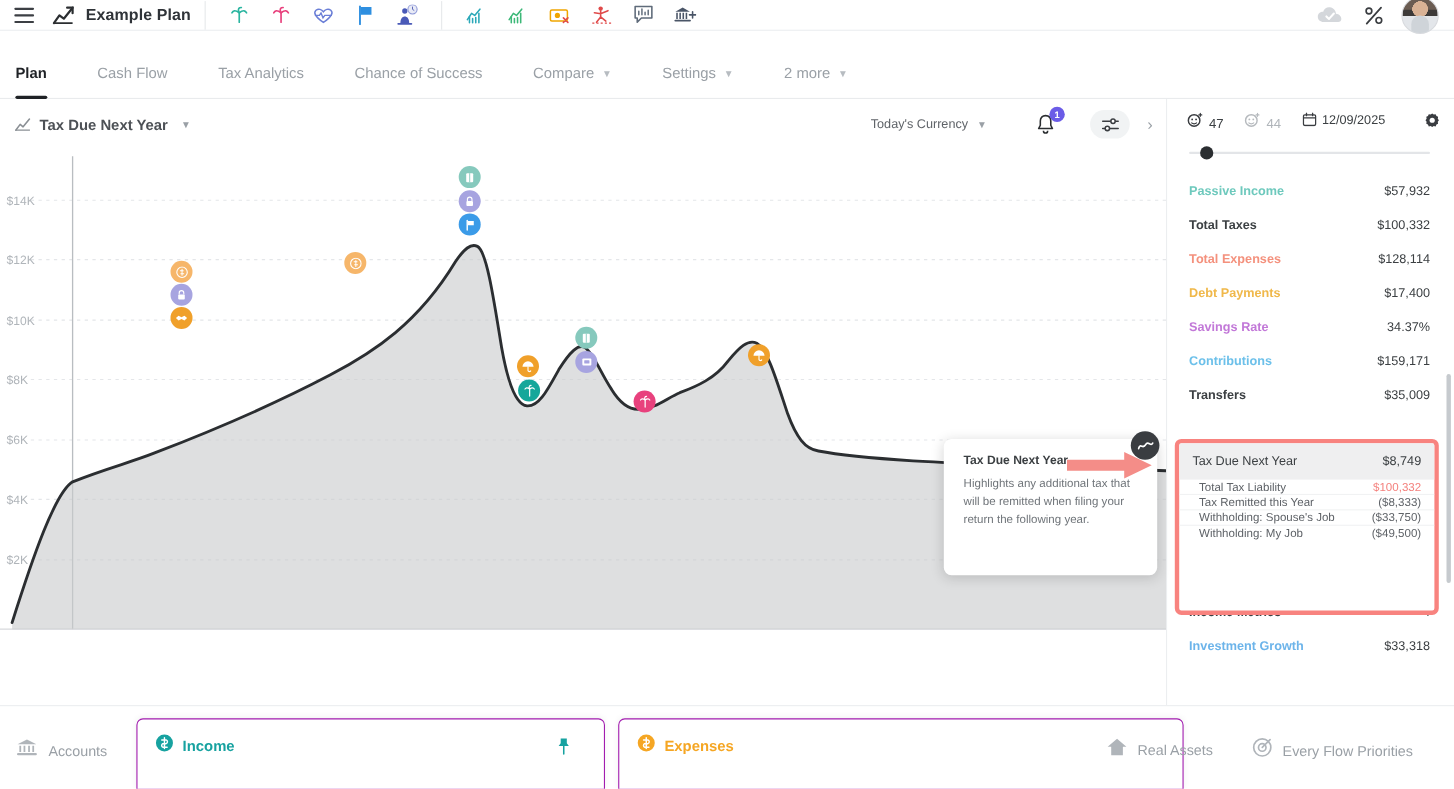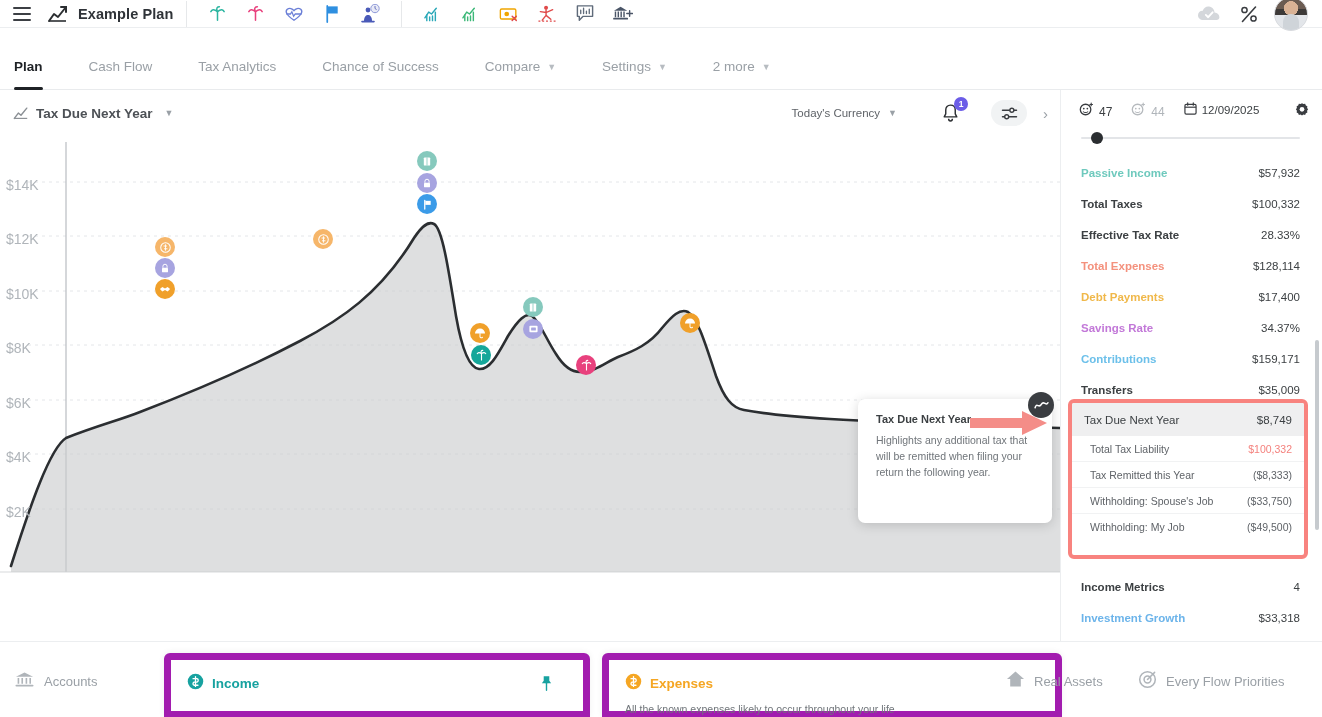--- a/index.html
+++ b/index.html
@@ -67,21 +67,21 @@
   .bell-wrap { position:relative; width:26px; height:26px; display:flex; align-items:center; justify-content:center; margin-right:28px; cursor:pointer;}
   .bell-badge { position:absolute; top:-3px; right:-5px; width:14px; height:14px; border-radius:50%;
     background:#6b5ce7; color:#fff; font-size:8.5px; display:flex; align-items:center; justify-content:center; font-weight:bold;}
   .filt-btn { width:36px; height:26px; border-radius:13px; background:#f1f3f4;
     display:flex; align-items:center; justify-content:center; cursor:pointer; margin-right:16px;}
   .chev-r { font-size:15px; color:#9aa0a6; cursor:pointer; }
 
   
   .chartarea { position:absolute; left:0; top:136px; width:1060px; height:505px; }
   .chart-svg { position:absolute; left:0; top:0; }
-  .ylab { position:absolute; font-size:14px; color:#b0b5ba; left:6px; }
+  .ylab { position:absolute; font-size:11px; color:#b0b5ba; left:6px; }
 
   .marker { position:absolute; width:20px; height:20px; border-radius:50%;
     display:flex; align-items:center; justify-content:center;
     transform:translate(-50%,-50%); color:#fff; font-size:10px; }
 
   
   .tooltip {
     position:absolute; left:858px; top:399px; width:194px; height:124px;
     background:#fff; border-radius:7px; box-shadow:0 2px 12px rgba(0,0,0,.16);
     padding:14px 16px 10px 18px; z-index:12;
@@ -112,35 +112,35 @@
   .sb-row .val { color:#3c4043; font-weight:normal; }
 
   
   .tax-card { position:absolute; left:1068px; top:399px; width:240px; height:160px;
     border:4px solid #f8837f; border-radius:6px; background:#fff; z-index:9; overflow:hidden; }
   .tax-head { display:flex; align-items:center; justify-content:space-between;
     height:33px; padding:0 12px 0 12px; background:#efeff0; }
   .tax-head .lbl { font-size:11.5px; color:#3c4043; font-weight:normal; }
   .tax-head .val { font-size:11.5px; color:#3c4043;margin-left:39px; }
   .tax-sub { display:flex; align-items:center; justify-content:space-between;
-    height:26px; padding:0 12px 0 18px; border-bottom:1px solid #f1f2f3; }
+    height:14px; padding:0 12px 0 18px; border-bottom:1px solid #f1f2f3; }
   .tax-sub .lbl { font-size:10.5px; color:#5f6368; }
   .tax-sub .val { font-size:10.5px; color:#5f6368; }
   .tax-sub .val.red { color:#f4817d; }
 
   .sb-scroll { position:absolute; right:3px; top:250px; width:4px; height:190px;
     background:#c6cace; border-radius:2px; }
 
   
   .bottom { position:absolute; left:0; top:641px; width:1322px; height:76px;
             background:#fff; border-top:1px solid #eceef0; }
   .bt-item { position:absolute; display:flex; align-items:center; cursor:pointer; }
   .bt-item .t { font-size:13px; color:#9aa0a6; margin-left:9px; }
-  .bt-card { position:absolute; background:#fff; border:7px solid #a21caf;
-    border-radius:6px 6px 0 0; box-shadow:0 -1px 6px rgba(0,0,0,.06); padding:13px 30px 0 16px;margin-left:40px; }
+  .bt-card { position:absolute; background:#fff; border:1px solid #a21caf;
+    border-radius:6px 6px 0 0; box-shadow:0 -1px 6px rgba(0,0,0,.06); padding:13px 30px 0 16px; }
   .bc-top { display:flex; align-items:center; }
   .bc-title { font-size:13.5px; font-weight:bold; margin-left:8px; }
   .bc-desc { font-size:10.5px; color:#70757a; margin-top:9px; }
   .bc-pin { margin-left:auto; cursor:pointer; display:flex; }
 </style>
 </head>
 <body>
 
 <div class="app">
 
@@ -538,24 +538,20 @@
     <div class="sb-list">
       <div class="sb-row" style="margin-top:6px">
         <span class="lbl" style="color:#6ec9bd">Passive Income</span>
         <span class="val">$57,932</span>
       </div>
       <div class="sb-row">
         <span class="lbl" style="color:#3c4043">Total Taxes</span>
         <span class="val">$100,332</span>
       </div>
       <div class="sb-row">
-        <span class="lbl" style="color:#3c4043">Effective Tax Rate</span>
-        <span class="val">28.33%</span>
-      </div>
-      <div class="sb-row">
         <span class="lbl" style="color:#f4917d">Total Expenses</span>
         <span class="val">$128,114</span>
       </div>
       <div class="sb-row">
         <span class="lbl" style="color:#f0b84a">Debt Payments</span>
         <span class="val">$17,400</span>
       </div>
       <div class="sb-row">
         <span class="lbl" style="color:#c278d8">Savings Rate</span>
         <span class="val">34.37%</span>
@@ -630,31 +626,30 @@
         <span class="bc-title" style="color:#17a2a0">Income</span>
         <span class="bc-pin">
           <svg width="13" height="17" viewBox="0 0 14 18">
               <path d="M4 1.2 H10 V6 L12 8.6 H2 L4 6 Z" fill="#17a2a0"></path>
               <path d="M7 8.6 V16.4" stroke="#17a2a0" stroke-width="1.5" stroke-linecap="round"></path>
             </svg>
         </span>
       </div>
     </div>
 
-    <div class="bt-card" style="left:562px; top:11px; width:460px; height:65px">
+    <div class="bt-card" style="left:562px; top:11px; width:514px; height:65px">
       <div class="bc-top">
         <span>
           <svg width="17" height="17" viewBox="0 0 18 18">
               <circle cx="9" cy="9" r="8.2" fill="#f5a623"></circle>
               <path d="M9 3.8 V14.2 M6.4 6 H10.6 A1.9 1.9 0 0 1 10.6 9.6 H7.4 A1.9 1.9 0 0 0 7.4 13 H11.6" stroke="#fff" stroke-width="1.4" fill="none" stroke-linecap="round"></path>
             </svg>
         </span>
         <span class="bc-title" style="color:#f5a623">Expenses</span>
       </div>
-      <div class="bc-desc">All the known expenses likely to occur throughout your life</div>
     </div>
 
     <div class="bt-item" style="left:1006px; top:28px">
       <span>
         <svg width="19" height="18" viewBox="0 0 20 19">
             <path d="M10 1.6 L19 9.4 H15.6 V17.4 H4.4 V9.4 H1 Z" fill="#b0b5ba"></path>
           </svg>
       </span>
       <span class="t">Real Assets</span>
     </div>

